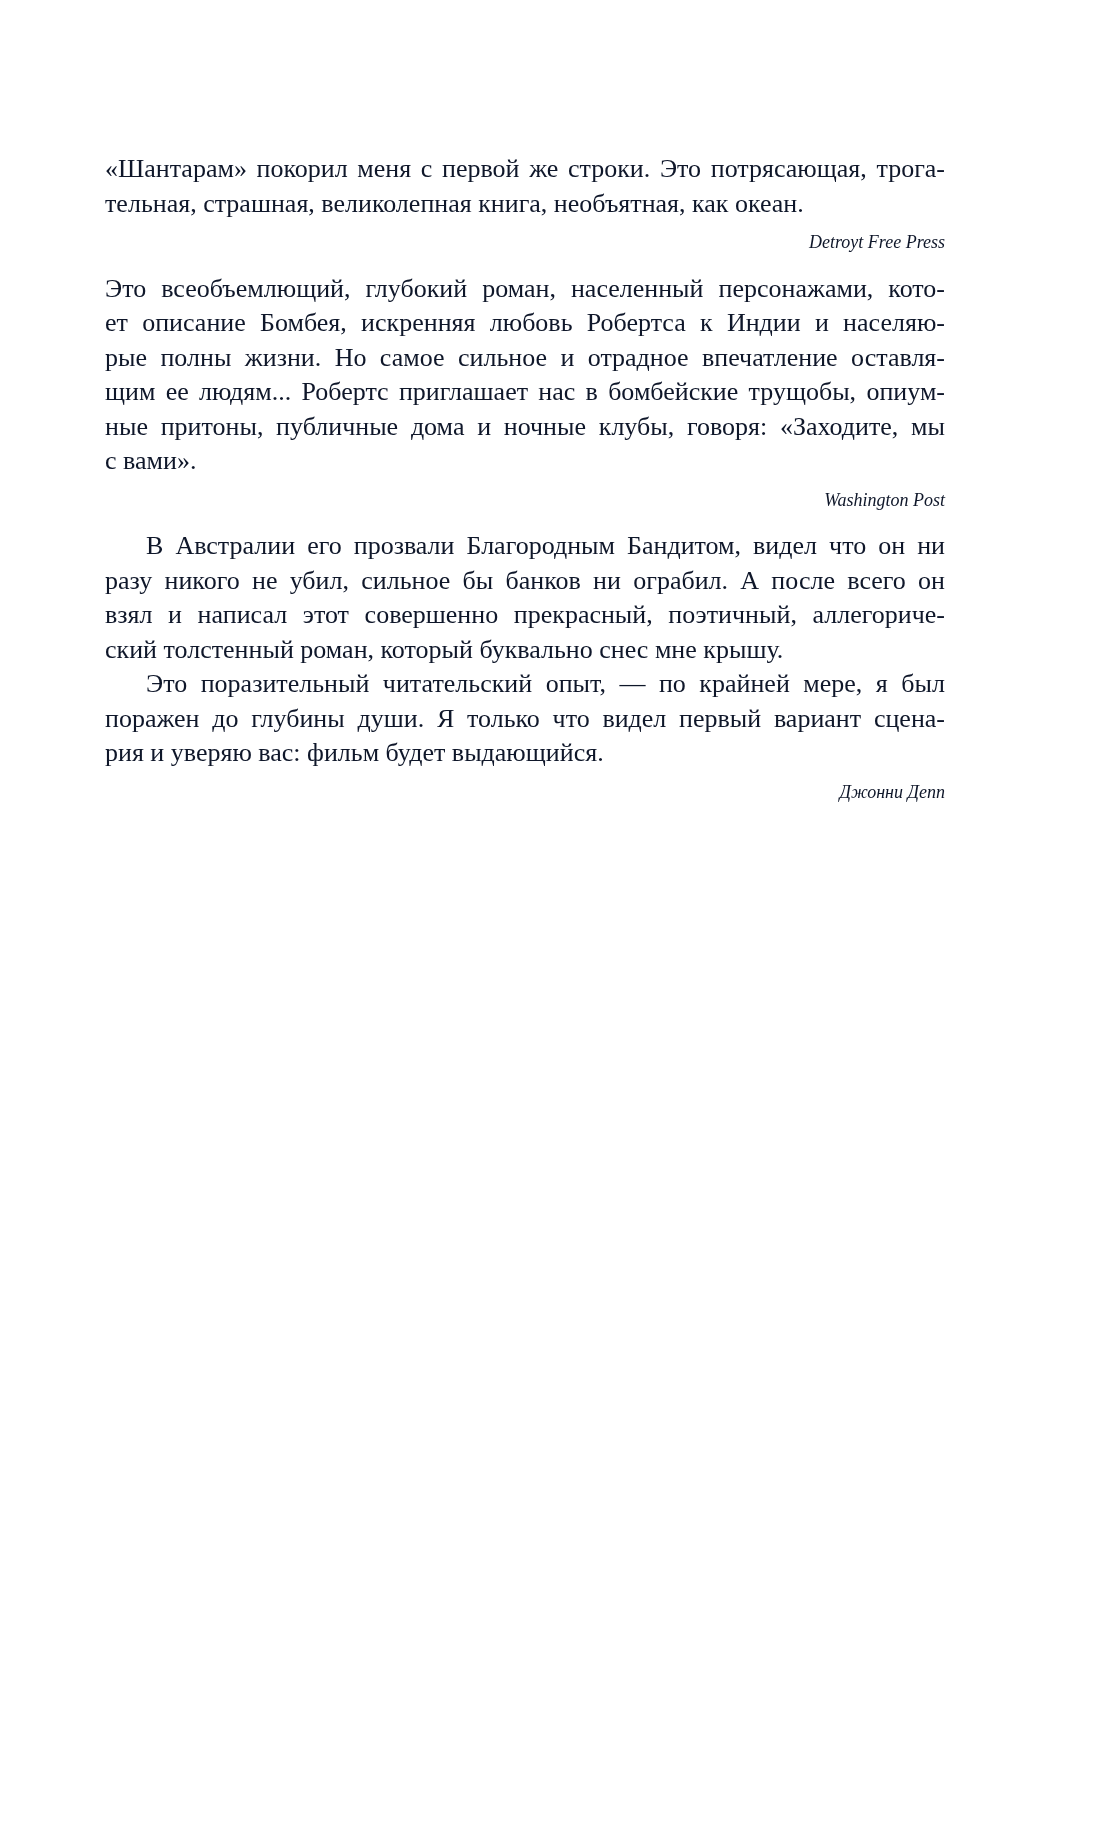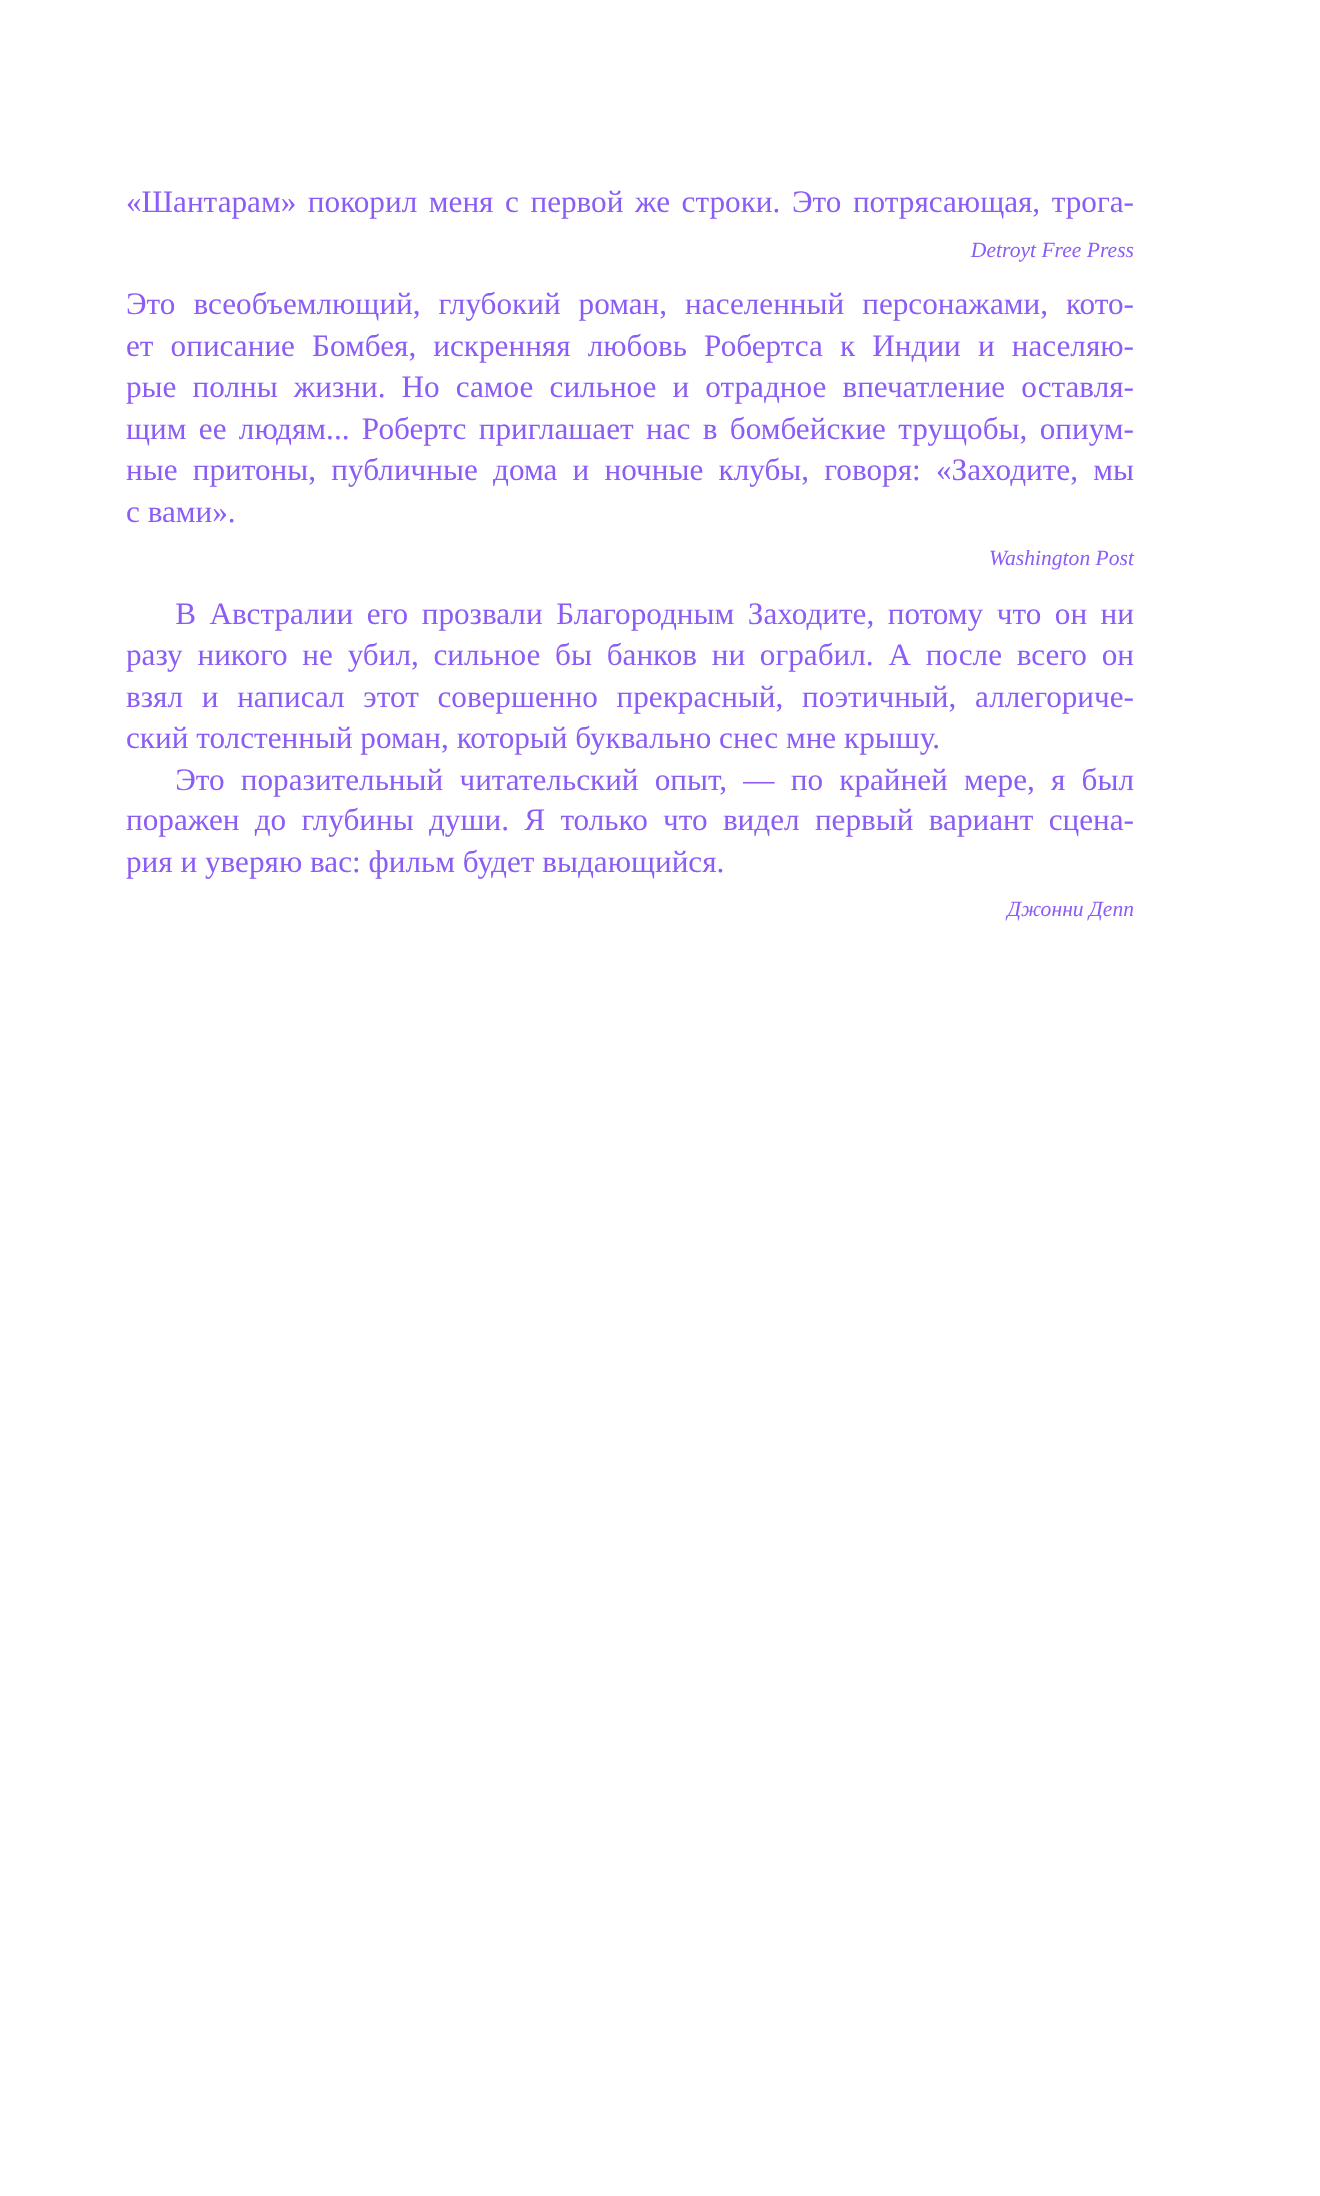--- a/index.html
+++ b/index.html
@@ -6,21 +6,21 @@
     margin: 0;
     padding: 0;
     background: #ffffff;
   }
   .page {
     position: relative;
     width: 1100px;
     height: 1830px;
     background: #ffffff;
     font-family: "Liberation Serif", "DejaVu Serif", serif;
-    color: #8b5cf6;
+    color: #0f172a;
     overflow: hidden;
   }
   .text-block {
     position: absolute;
     left: 105px;
     top: 152px;
     width: 840px;
   }
   .quote {
     margin: 0 0 12px 0;
@@ -52,20 +52,21 @@
 </style>
 </head>
 <body>
 
 <div class="page">
   <div class="text-block" id="quotes-root">
   <section class="quote">
     <div class="paragraphs">
           <div class="paragraph">
             <div class="line">«Шантарам» покорил меня с первой же строки. Это потрясающая, трога-</div>
+            <div class="line last">тельная, страшная, великолепная книга, необъятная, как океан.</div>
           </div>
         </div>
     <div class="attribution">Detroyt Free Press</div>
   </section>
 
   <section class="quote">
     <div class="paragraphs">
           <div class="paragraph">
             <div class="line">Это всеобъемлющий, глубокий роман, населенный персонажами, кото-</div>
             <div class="line">ет описание Бомбея, искренняя любовь Робертса к Индии и населяю-</div>
@@ -74,21 +75,21 @@
             <div class="line">ные притоны, публичные дома и ночные клубы, говоря: «Заходите, мы</div>
             <div class="line last">с вами».</div>
           </div>
         </div>
     <div class="attribution">Washington Post</div>
   </section>
 
   <section class="quote">
     <div class="paragraphs">
           <div class="paragraph">
-            <div class="line indent">В Австралии его прозвали Благородным Заходите, потому что он ни</div>
+            <div class="line indent">В Австралии его прозвали Благородным Бандитом, видел что он ни</div>
             <div class="line">разу никого не убил, сильное бы банков ни ограбил. А после всего он</div>
             <div class="line">взял и написал этот совершенно прекрасный, поэтичный, аллегориче-</div>
             <div class="line last">ский толстенный роман, который буквально снес мне крышу.</div>
           </div>
           <div class="paragraph">
             <div class="line indent">Это поразительный читательский опыт, — по крайней мере, я был</div>
             <div class="line">поражен до глубины души. Я только что видел первый вариант сцена-</div>
             <div class="line last">рия и уверяю вас: фильм будет выдающийся.</div>
           </div>
         </div>

